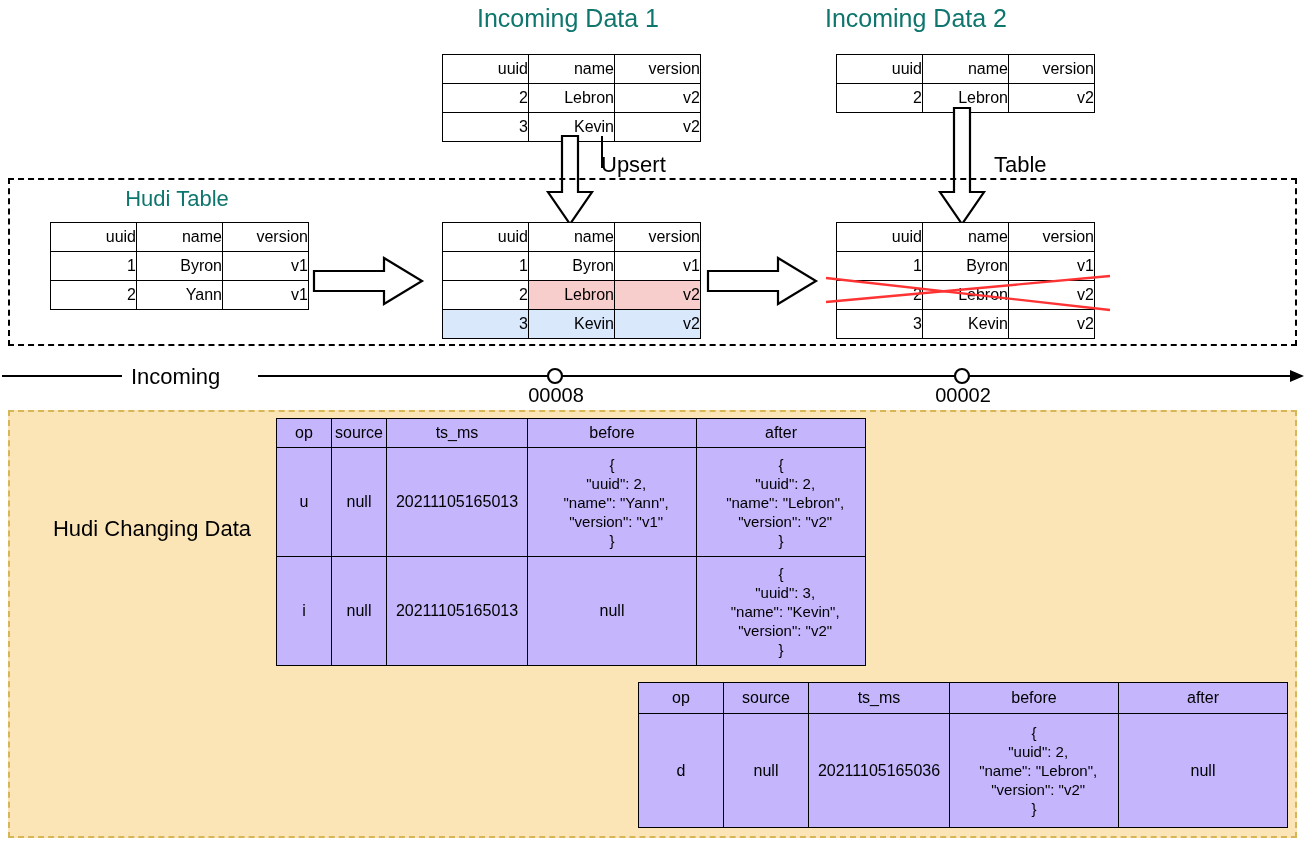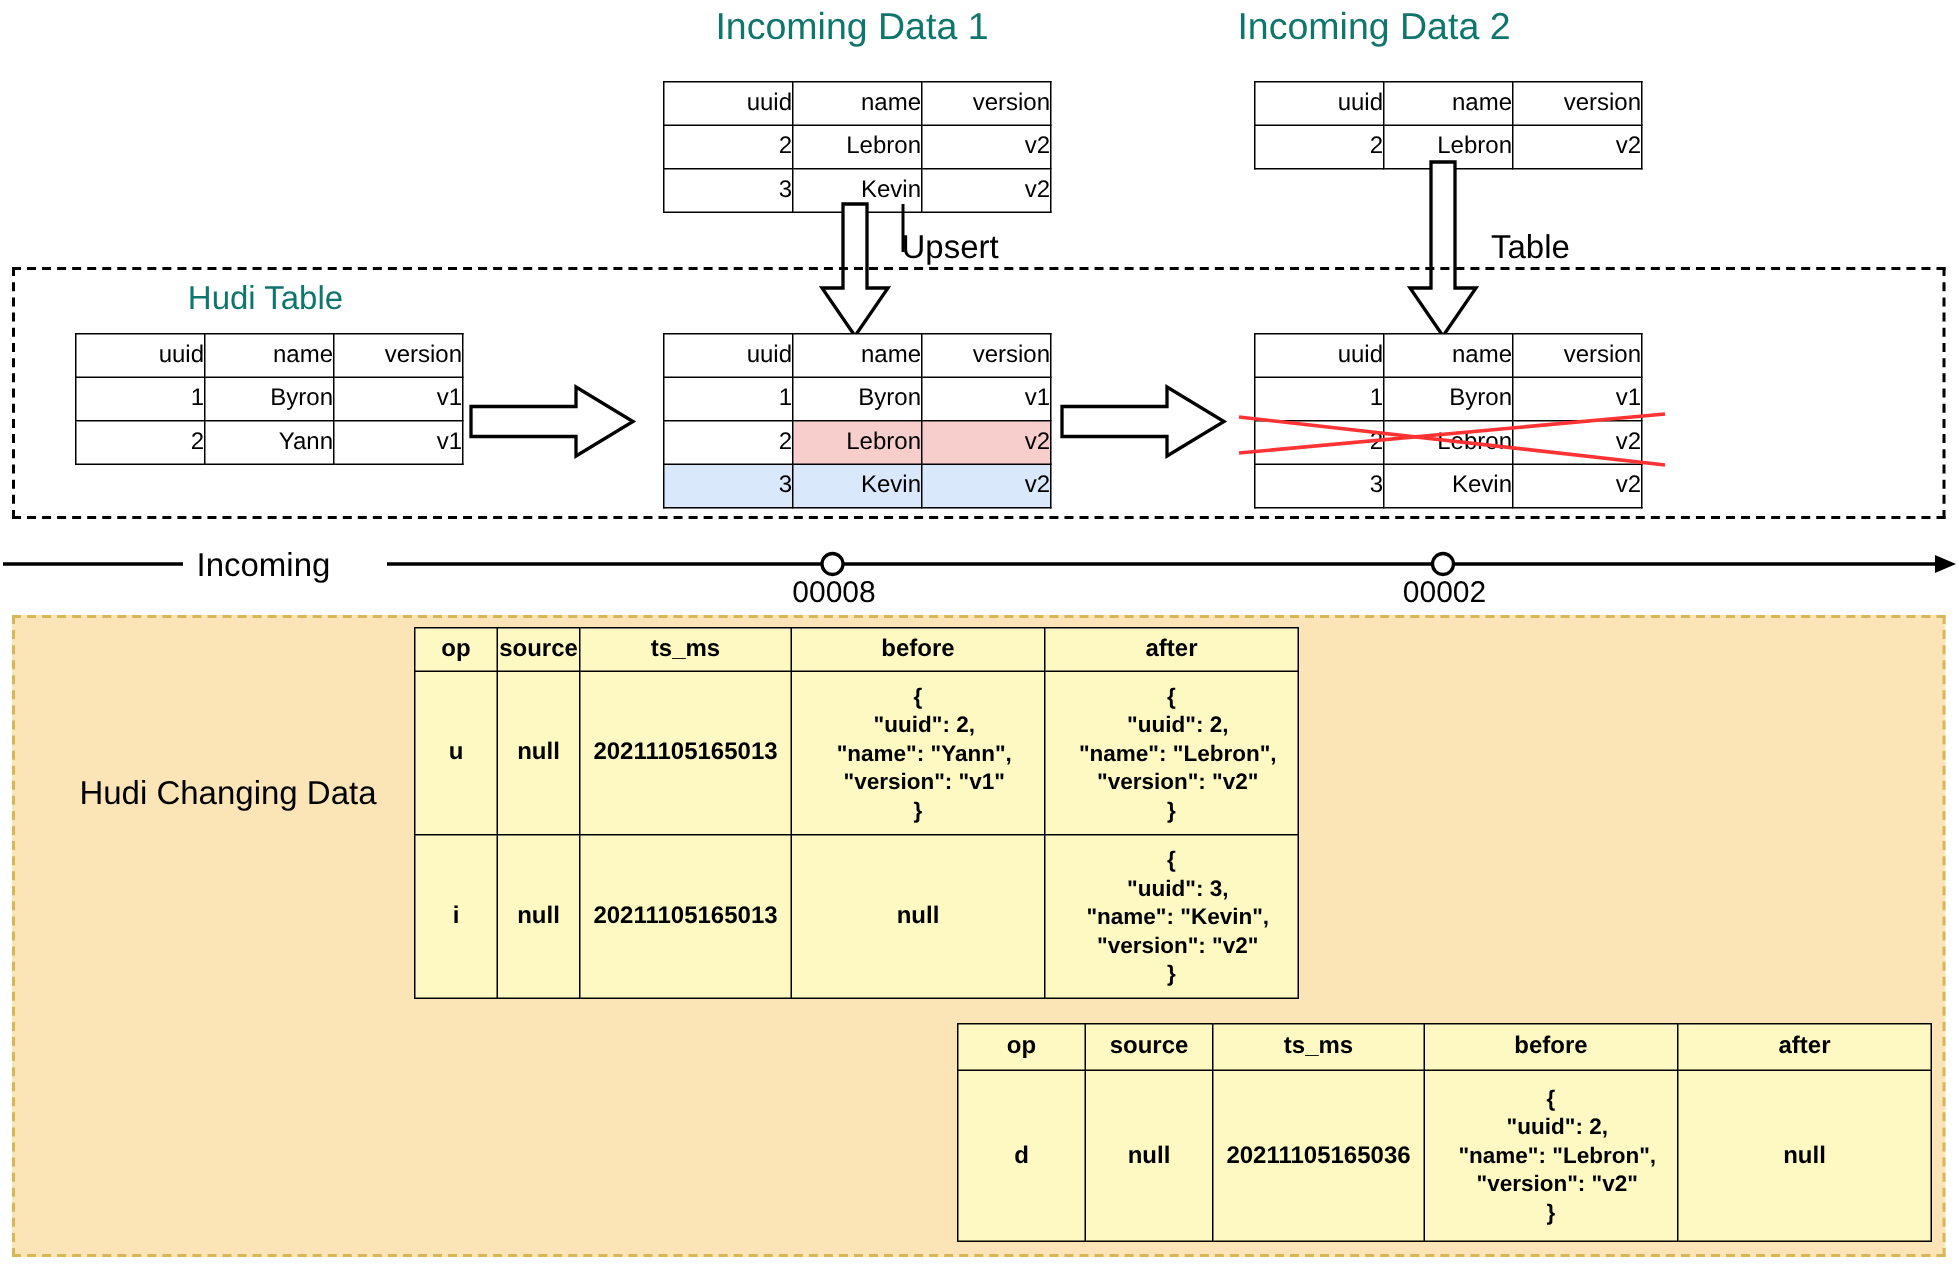--- a/index.html
+++ b/index.html
@@ -43,21 +43,21 @@
   }
 
   
   .json{
     text-align:left;font-size:15px;line-height:19px;
     padding:6px 4px 6px 6px;white-space:pre;
   }
 
   
   table.cd{border-collapse:collapse;background:#fff;font-size:16px;}
-  table.cd td{border:1.6px solid #000;background:#fef9c3;padding:0;text-align:center;font-weight:bold;}
+  table.cd td{border:1.6px solid #000;background:#c4b5fd;padding:0;text-align:center;font-weight:normal;}
 
   svg{display:block;overflow:visible;}
 </style>
 </head>
 <body>
 
 <div class="abs title" style="left:428px;top:4px;width:280px;">Incoming Data 1</div>
 
 <div class="abs title" style="left:776px;top:4px;width:280px;">Incoming Data 2</div>
 

